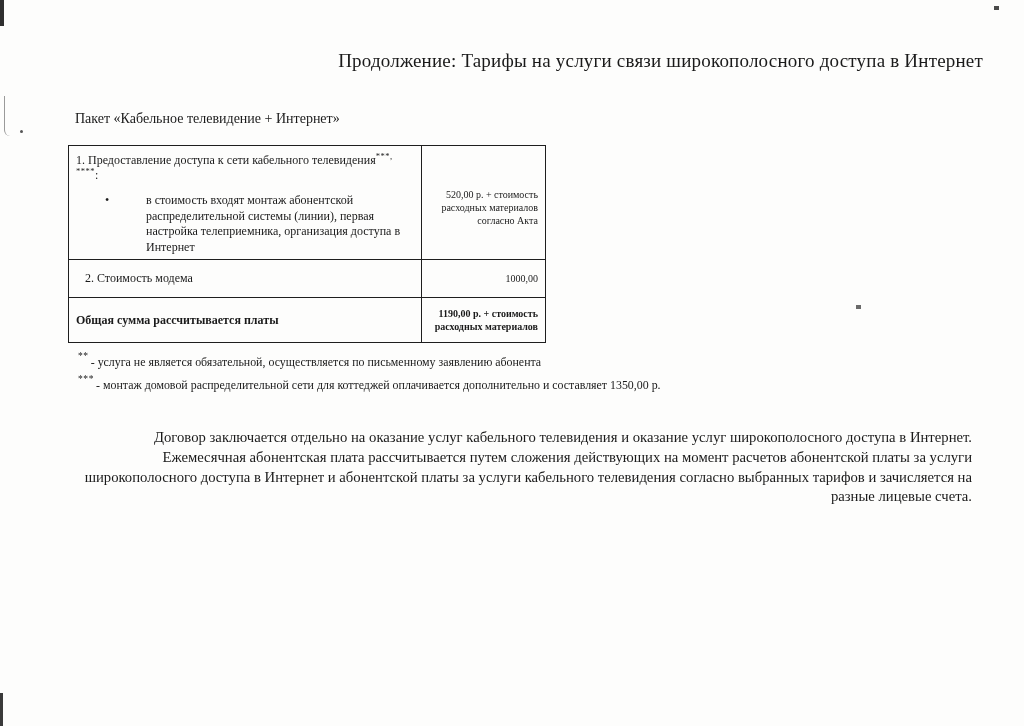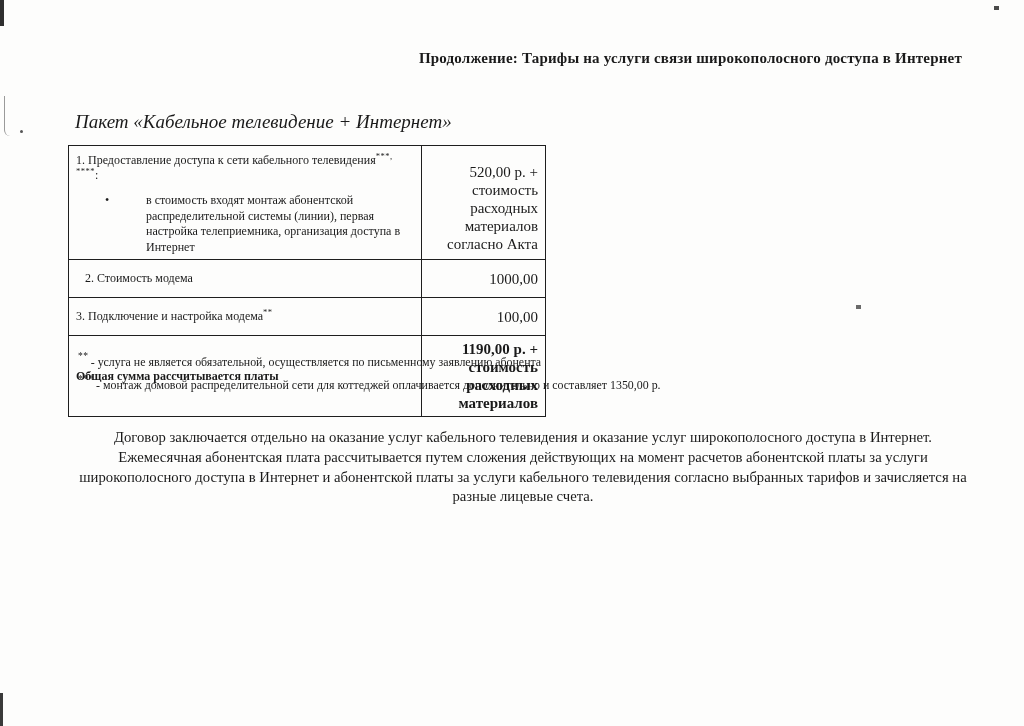--- a/index.html
+++ b/index.html
@@ -10,53 +10,52 @@
     color: #1a1a1a;
     overflow: hidden;
   }
   .page {
     position: relative;
     width: 1024px; height: 726px;
   }
   
   .doc-header {
     position: absolute;
-    top: 50px; right: 62px;
-    font-size: 15px;
-    font-weight: bold;
+    top: 50px; right: 41px;
+    font-size: 19px;
+    font-weight: normal;
     letter-spacing: 0.2px;
     white-space: nowrap;
   }
   
   .package-title {
     position: absolute;
     top: 111px; left: 75px;
-    font-size: 19px;
-    font-style: italic;
+    font-size: 14px;
   }
   
   table.tariff {
     position: absolute;
     top: 145px; left: 68px;
     width: 469px;
     border-collapse: collapse;
     table-layout: fixed;
     font-size: 12px;
   }
   table.tariff td {
     border: 1.7px solid #1e1e1e;
     vertical-align: middle;
     padding: 4px 7px;
   }
   td.col-label { width: 353px; }
   td.col-value {
     width: 124px;
     text-align: right;
-    font-size: 15px;
-    line-height: 18px;
+    font-size: 10px;
+    line-height: 13px;
   }
   tr.row-access td { height: 87px; vertical-align: top; }
   tr.row-access td.col-value { vertical-align: middle; padding-top: 14px; }
   tr.row-modem td { height: 38px; padding-left: 16px; }
   tr.row-setup td { height: 38px; }
   tr.row-total td { height: 45px; font-weight: bold; }
   tr.row-total td.col-label { vertical-align: middle; }
   .row-title { padding-top: 3px; line-height: 15px; }
   sup.marks {
     font-size: 8.5px;
@@ -97,21 +96,21 @@
     line-height: 0;
     margin-right: 2px;
   }
   
   .closing-paragraph {
     position: absolute;
     top: 428px; left: 74px;
     width: 898px;
     font-size: 14.7px;
     line-height: 19.8px;
-    text-align: center;
+    text-align: right;
   }
   
   .artifact { position: absolute; background: #2f2f2f; }
   .art-top-left { left: 0; top: 0; width: 4px; height: 26px; }
   .art-bottom-left { left: 0; top: 693px; width: 3px; height: 33px; background:#3a3a3a; }
   .art-left-curve {
     left: 4px; top: 96px; width: 6px; height: 40px;
     background: transparent;
     border-left: 1.5px solid #9a9a9a;
     border-radius: 0 0 0 14px;
@@ -140,24 +139,20 @@
           </div>
         </td>
         <td class="col-value">520,00 р. + стоимость расходных материалов согласно Акта</td>
       </tr>
 
       <tr class="row-modem">
         <td class="col-label">2. Стоимость модема</td>
         <td class="col-value">1000,00</td>
       </tr>
 
-      <tr class="row-setup">
-        <td class="col-label"><span>3. Подключение и настройка модема</span><sup class="marks">**</sup></td>
-        <td class="col-value">100,00</td>
-      </tr>
 
       <tr class="row-total">
         <td class="col-label">Общая сумма рассчитывается платы</td>
         <td class="col-value">1190,00 р. + стоимость расходных материалов</td>
       </tr>
     </tbody>
   </table>
 
   <div class="footnotes">
     <div class="footnote"><sup class="fn-marker">**</sup><span>- услуга не является обязательной, осуществляется по письменному заявлению абонента</span></div>

